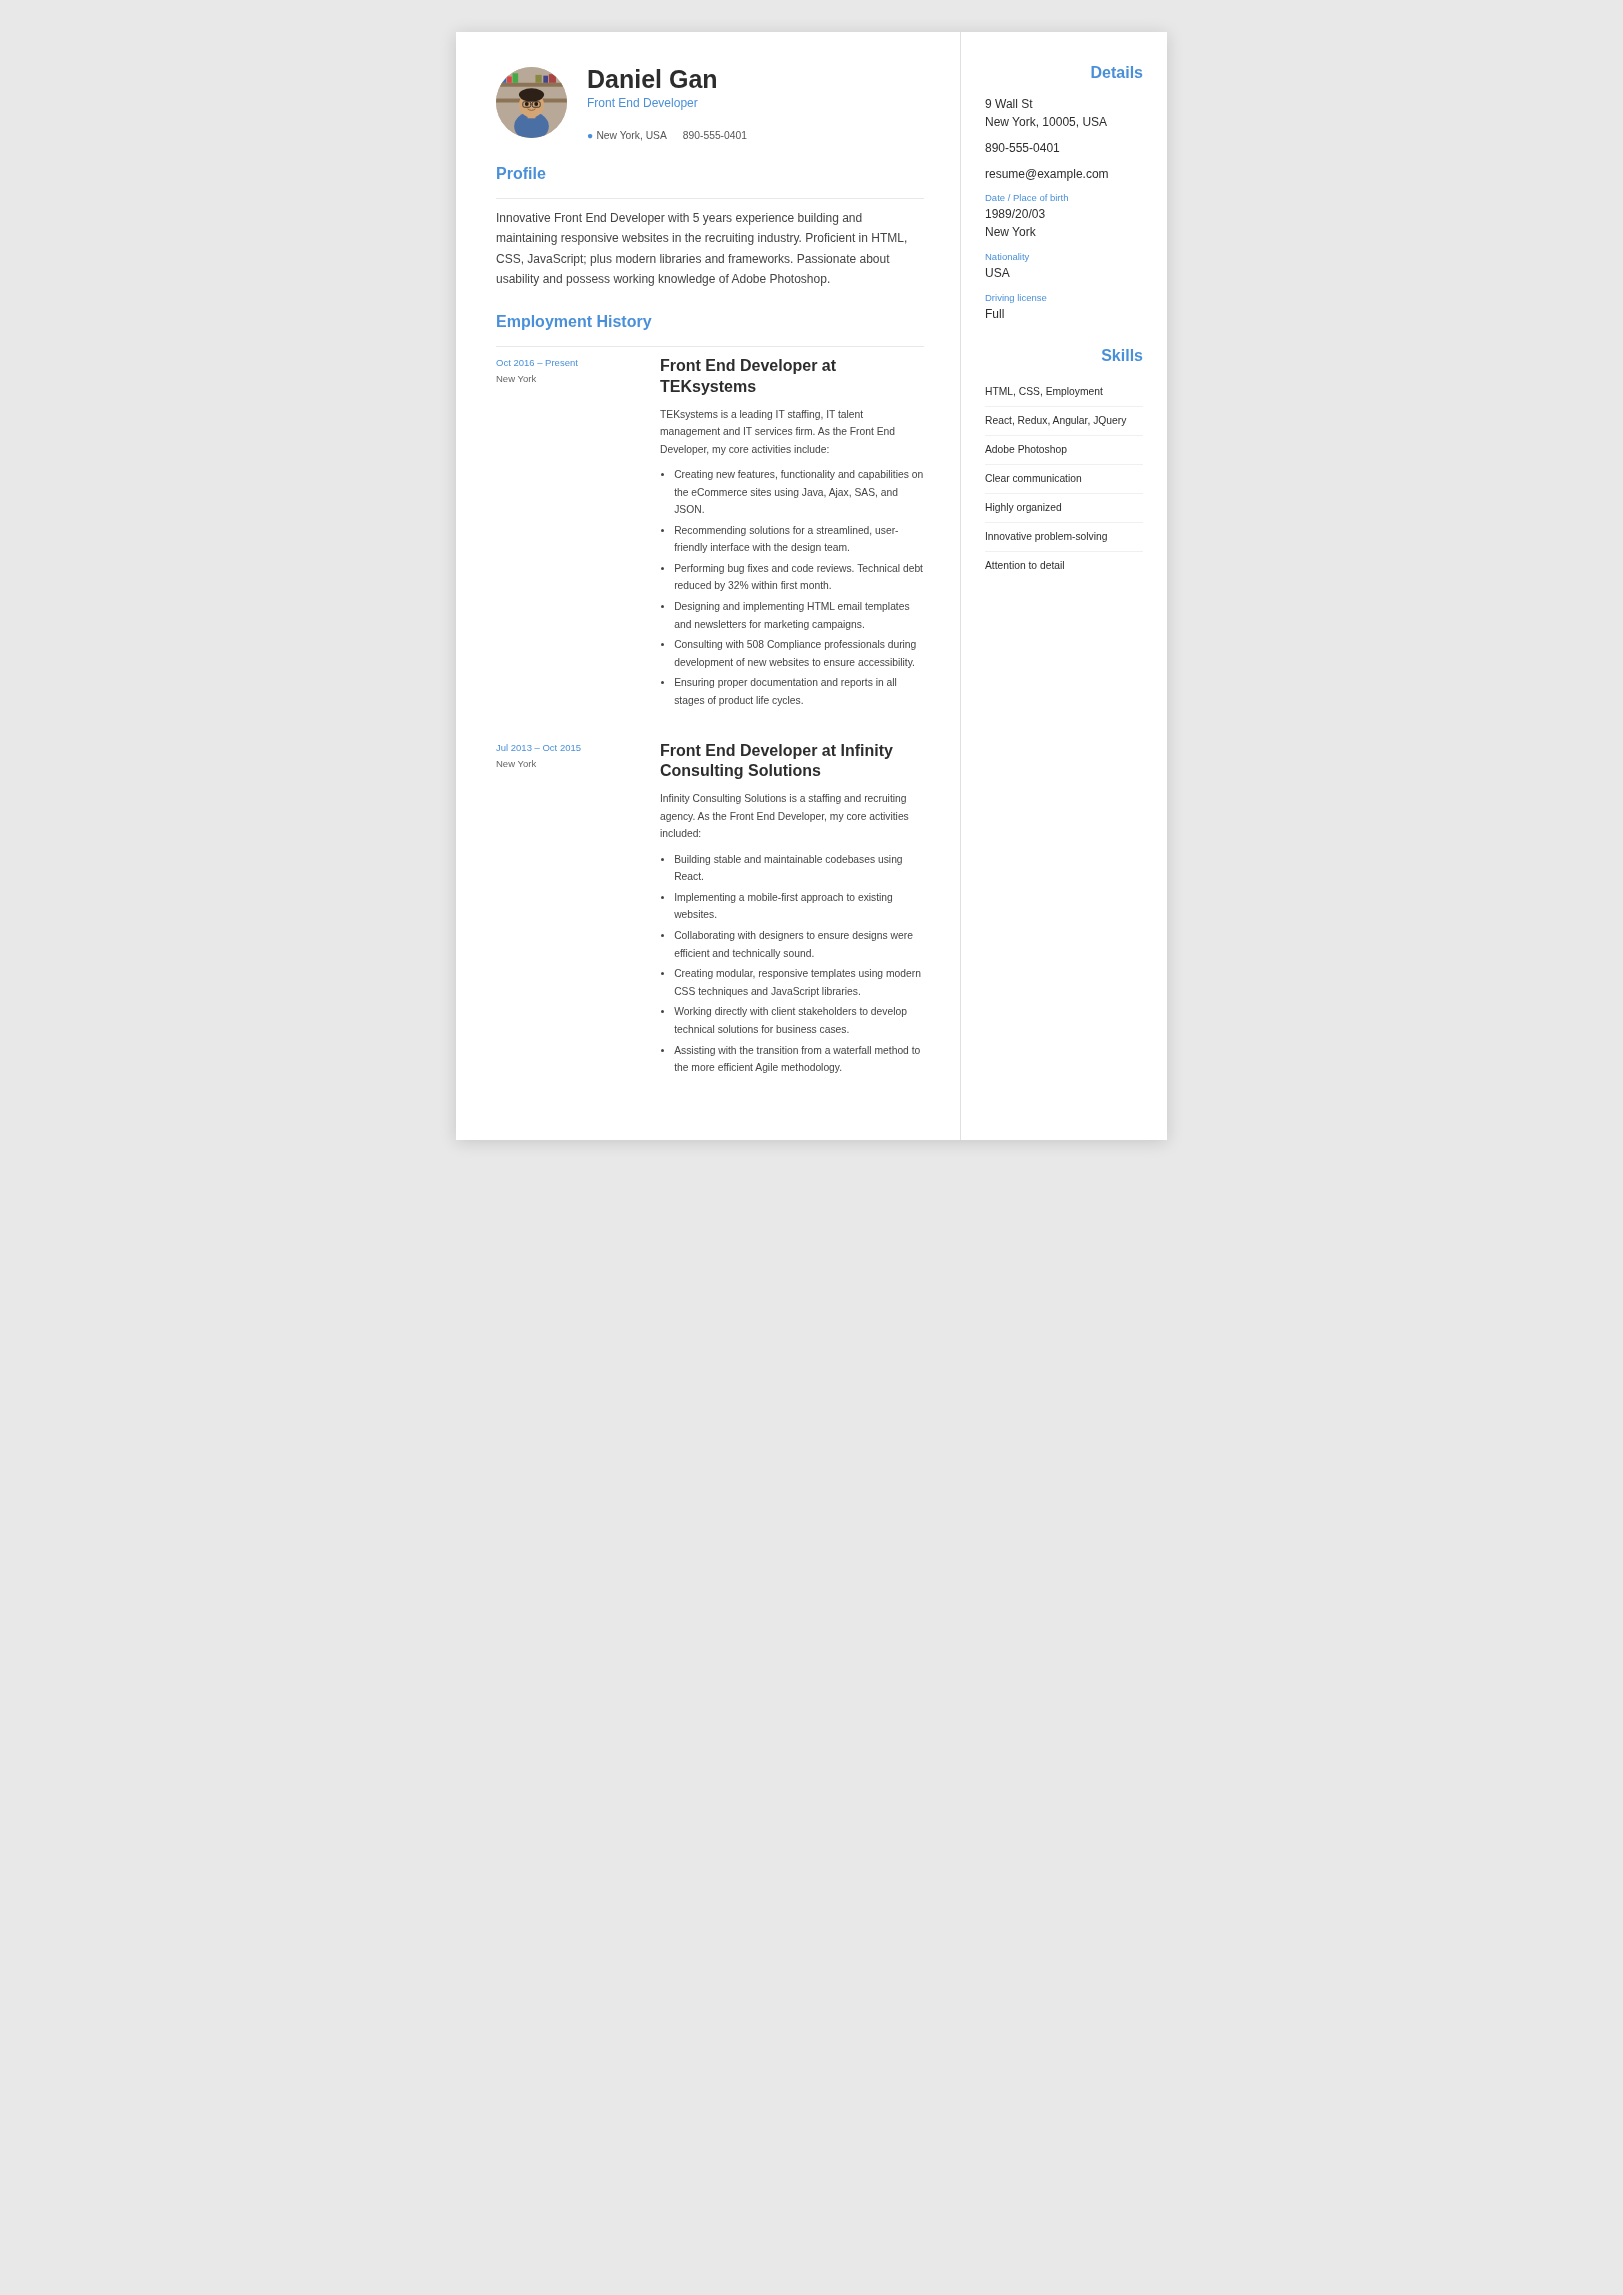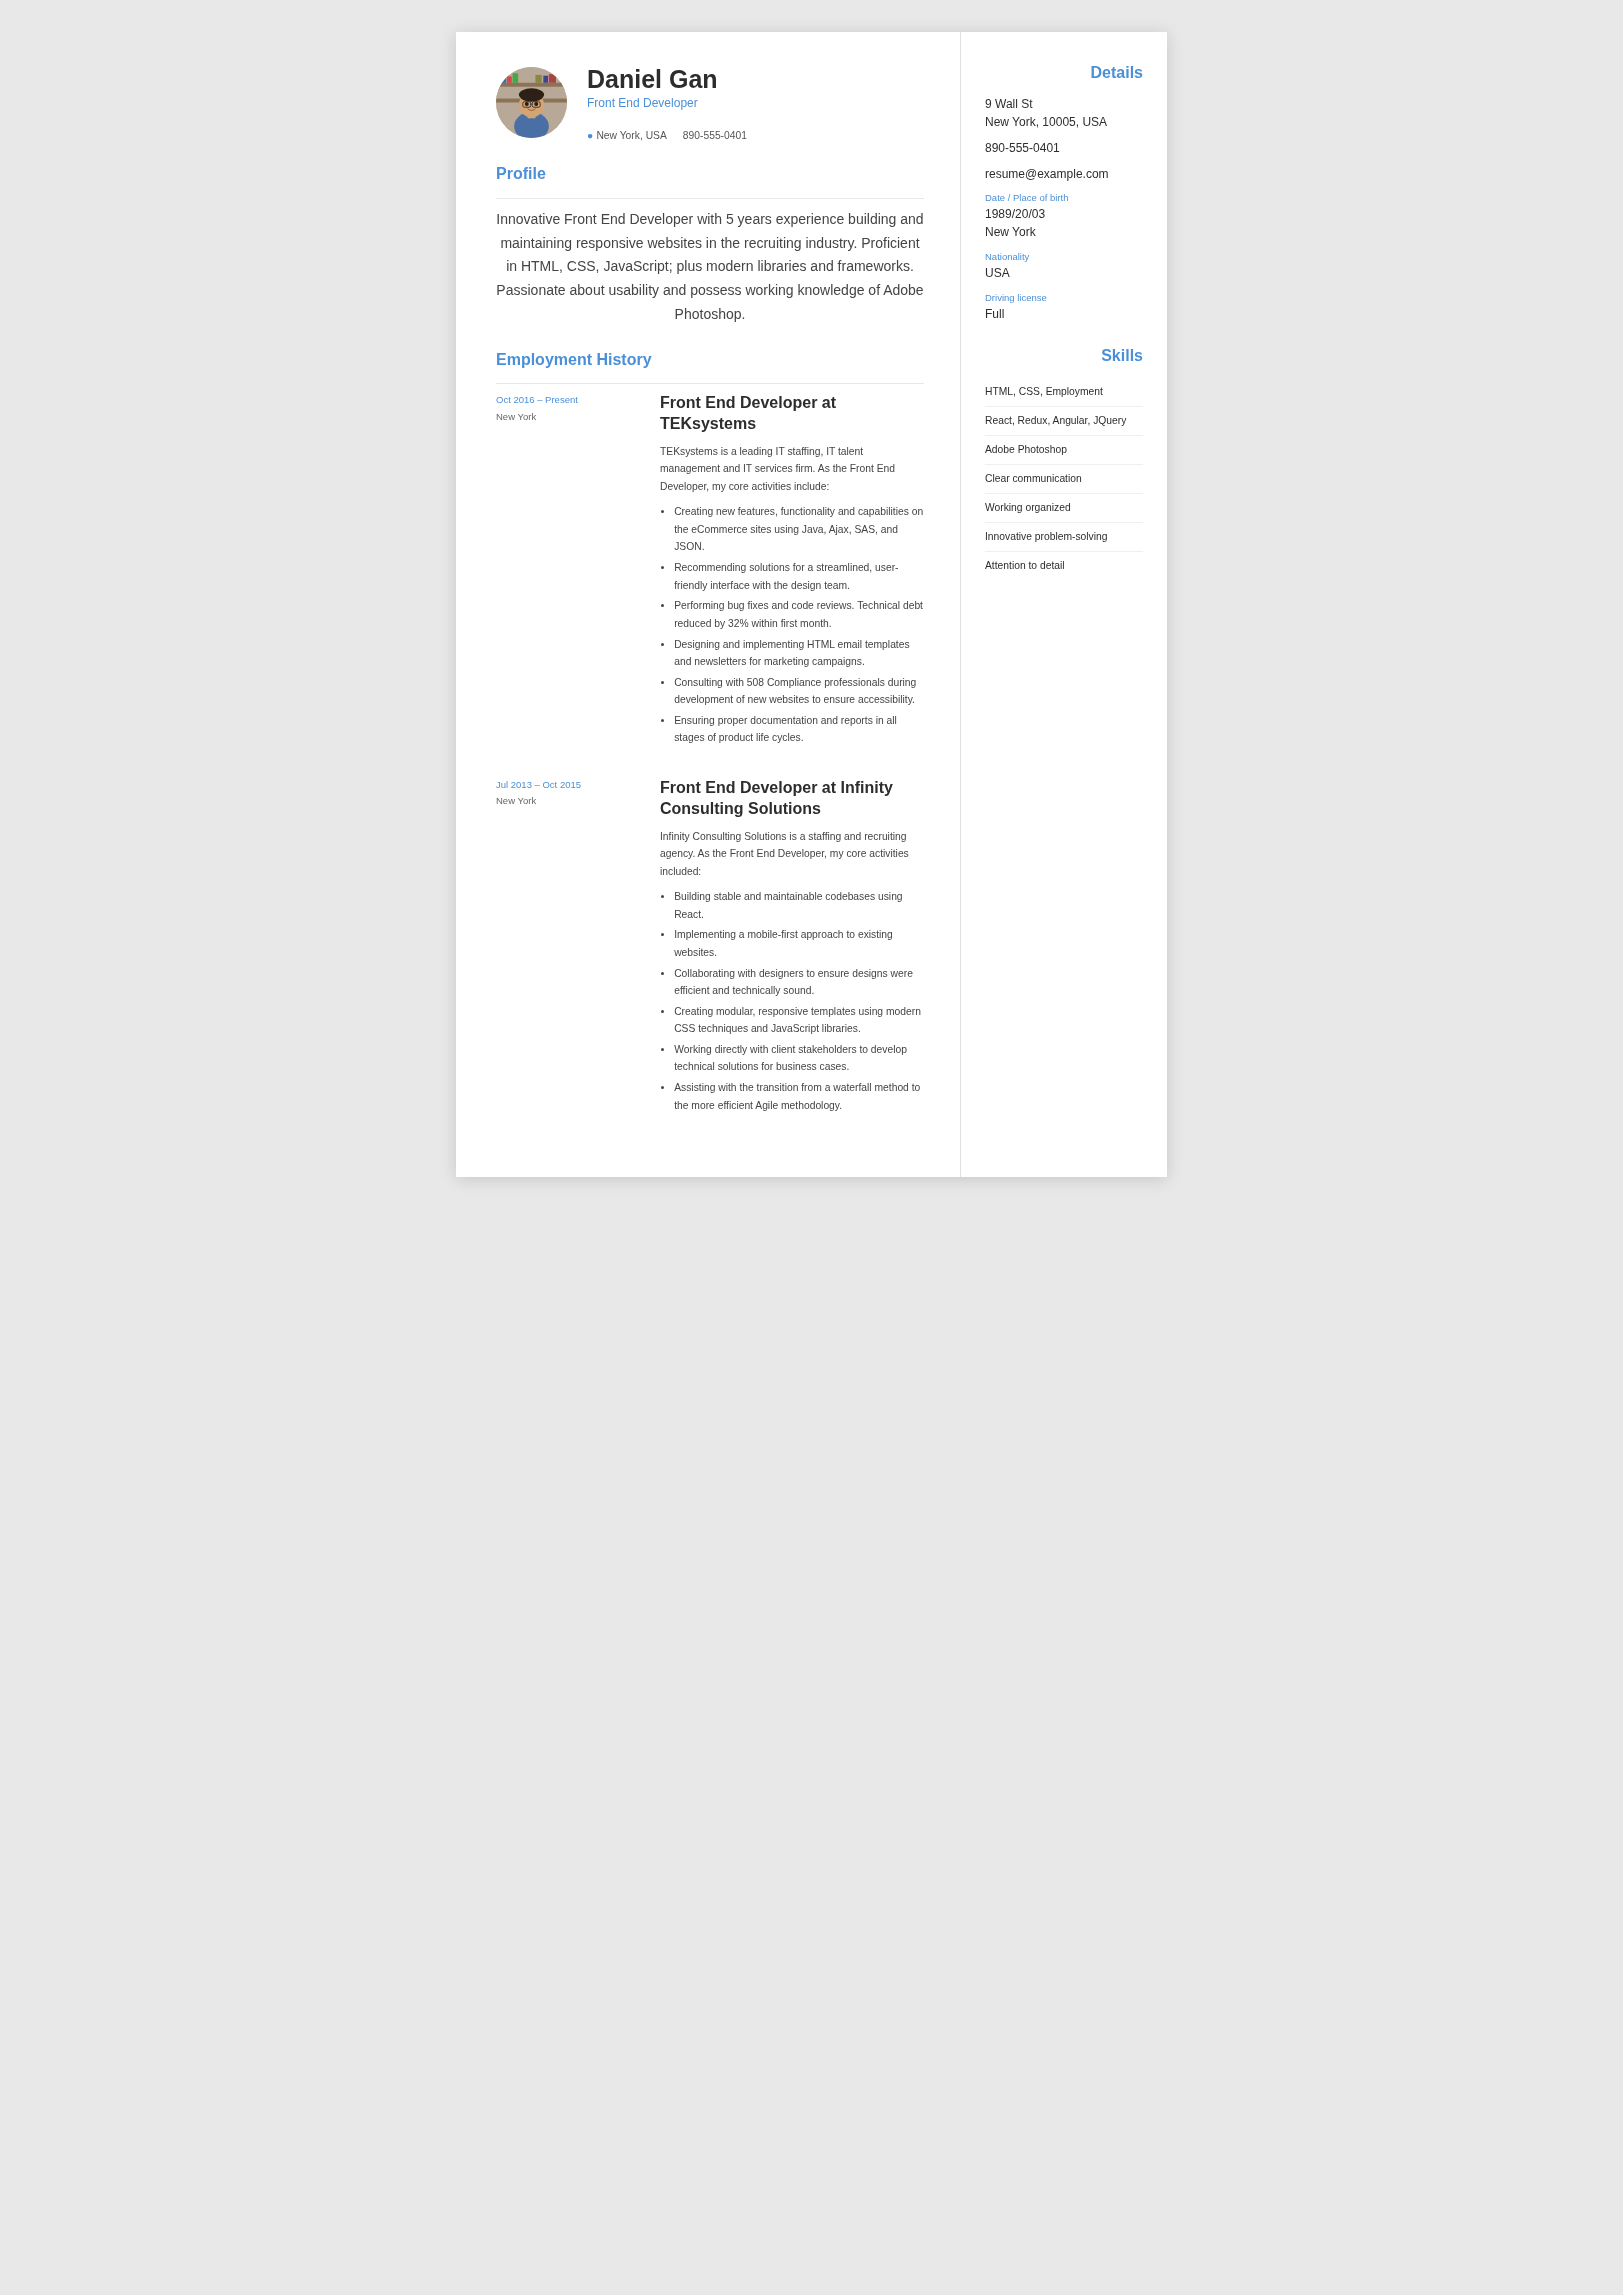--- a/index.html
+++ b/index.html
@@ -82,24 +82,23 @@
       margin-bottom: 24px;
     }
     .section-title {
       font-size: 16px;
       font-weight: bold;
       color: #4a90d9;
       margin-bottom: 11px;
       padding-bottom: 3.2px;
     }
     .profile-text {
-      font-size: 14px;
+      font-size: 12px;
       color: #444;
       line-height: 1.7;
-      text-align: center;
     }
     
     .job-entry {
       display: flex;
       margin-bottom: 28px;
       gap: 38px;
     }
     .job-left {
       width: 126px;
       flex-shrink: 0;
@@ -327,21 +326,21 @@
           <div class="detail-value">Full</div>
         </div>
       </div>
 
       <div class="side-section">
         <div class="side-section-title">Skills</div>
         <div class="skill-item">HTML, CSS, Employment</div>
         <div class="skill-item">React, Redux, Angular, JQuery</div>
         <div class="skill-item">Adobe Photoshop</div>
         <div class="skill-item">Clear communication</div>
-        <div class="skill-item">Working organized</div>
+        <div class="skill-item">Highly organized</div>
         <div class="skill-item">Innovative problem-solving</div>
         <div class="skill-item">Attention to detail</div>
       </div>
 
     </div>
   </div>
 </div>
 
 
 </body></html>

